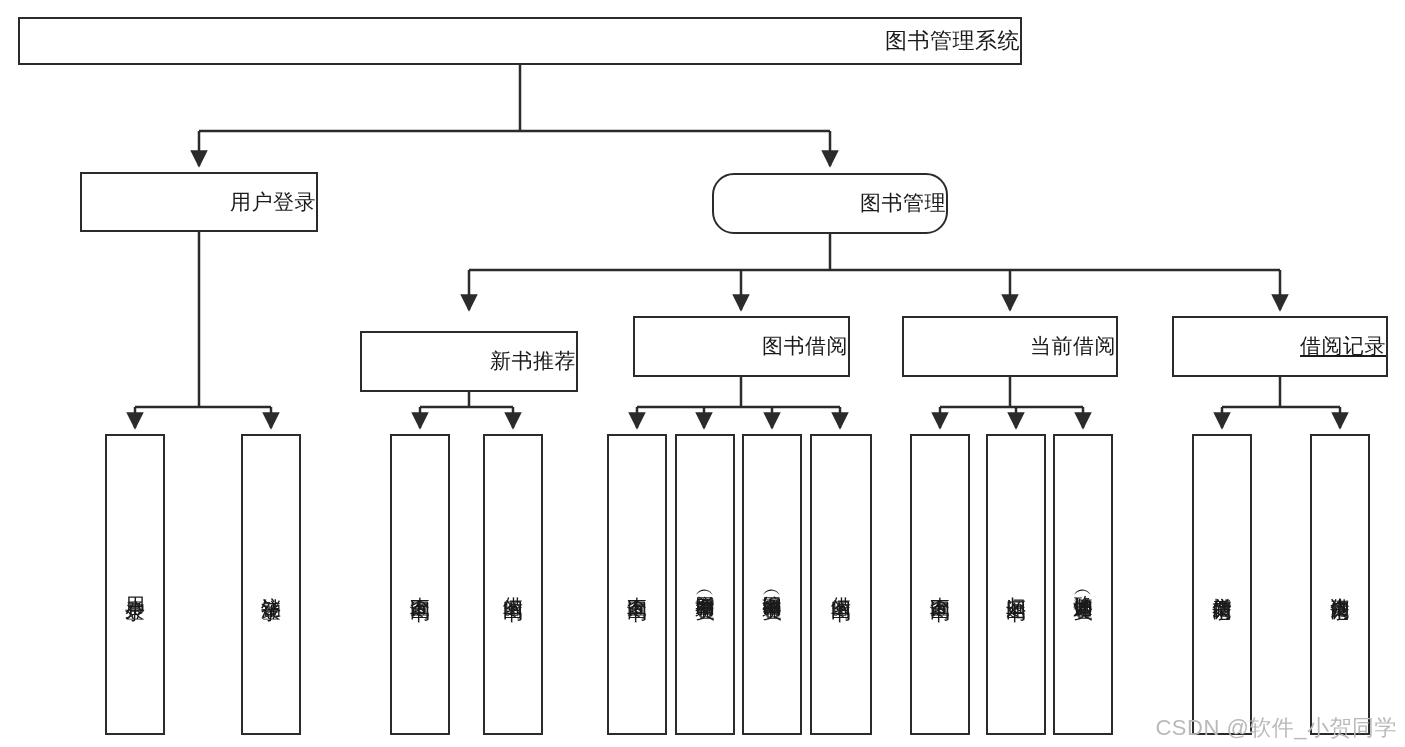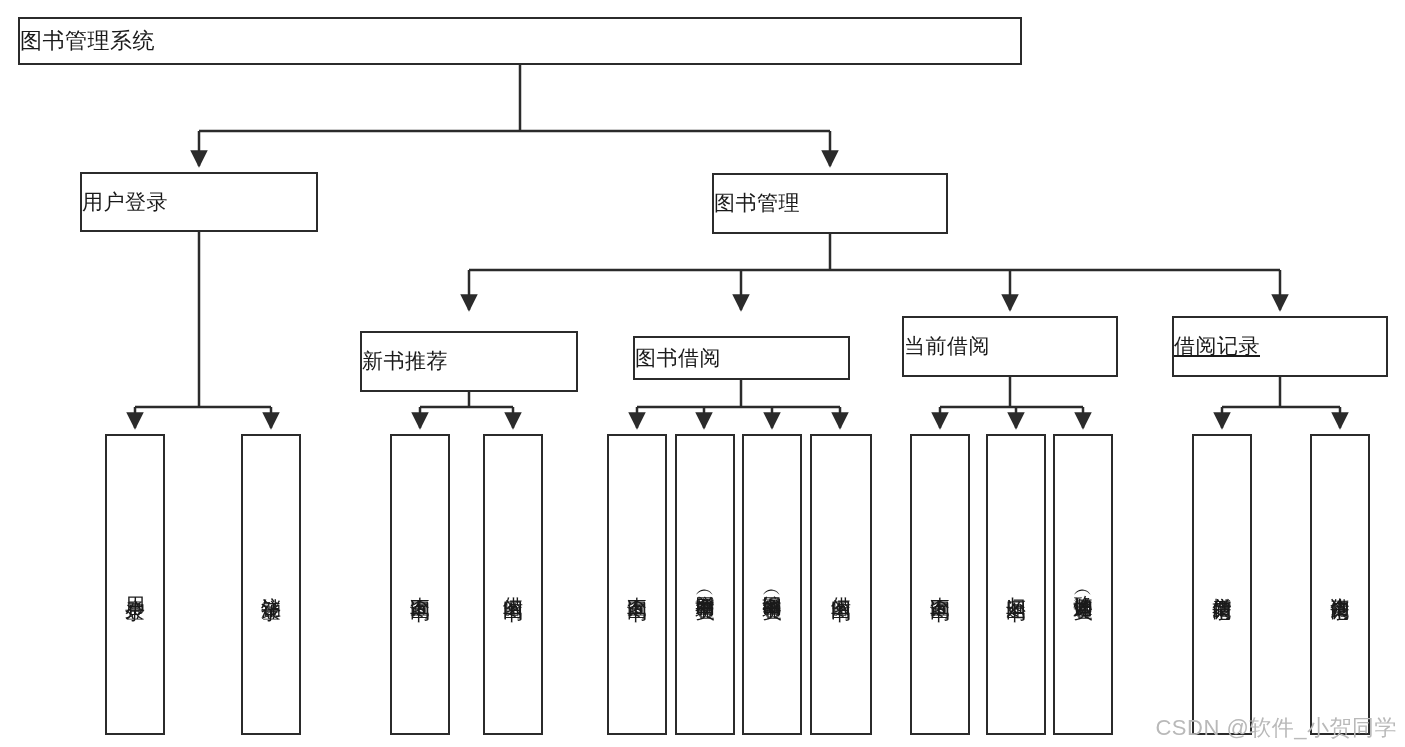--- a/index.html
+++ b/index.html
@@ -26,21 +26,21 @@
     height: 747px;
     pointer-events: none;
   }
   .node {
     position: absolute;
     box-sizing: border-box;
     border: 2.5px solid #2b2b2b;
     background: #ffffff;
     display: flex;
     align-items: center;
-    justify-content: flex-start;
+    justify-content: flex-end;
     color: #1a1a1a;
   }
   .node-label {
     display: block;
     text-align: center;
     line-height: 1.18;
     letter-spacing: 0.5px;
     white-space: nowrap;
   }
   
@@ -136,29 +136,29 @@
   </svg>
 
   <div class="node horiz root" style="left:18px; top:17px; width:1004px; height:48px;">
     <span class="node-label">图书管理系统</span>
   </div>
 
   <div class="node horiz" style="left:80px; top:172px; width:238px; height:60px;">
     <span class="node-label">用户登录</span>
   </div>
 
-  <div class="node horiz" style="left:712px; top:173px; width:236px; height:61px;">
+  <div class="node horiz" style="left:712px; top:173px; width:236px; height:61px;border-radius:22px;">
     <span class="node-label">图书管理</span>
   </div>
 
   <div class="node horiz" style="left:360px; top:316px; width:218px; height:61px;margin-top:15px;">
     <span class="node-label">新书推荐</span>
   </div>
 
-  <div class="node horiz" style="left:633px; top:316px; width:217px; height:44px;margin-top:20px;">
+  <div class="node horiz" style="left:633px; top:316px; width:217px; height:61px;">
     <span class="node-label">图书借阅</span>
   </div>
 
   <div class="node horiz" style="left:902px; top:316px; width:216px; height:61px;">
     <span class="node-label">当前借阅</span>
   </div>
 
   <div class="node horiz" style="left:1172px; top:316px; width:216px; height:61px;text-decoration:underline;">
     <span class="node-label">借阅记录</span>
   </div>

